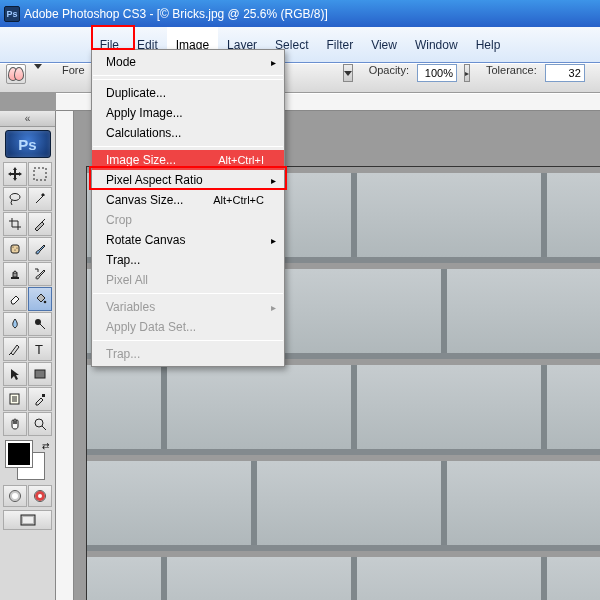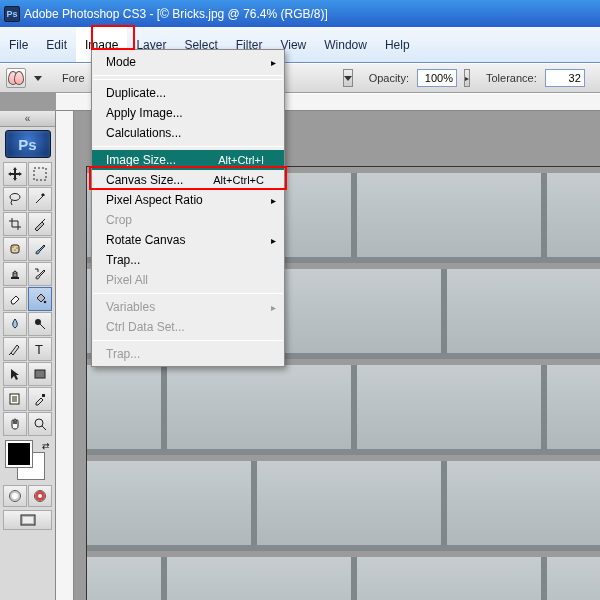--- a/index.html
+++ b/index.html
@@ -1,23 +1,23 @@
 <!DOCTYPE html>
 <html><head>
 <meta charset="utf-8">
 <style>
   * { box-sizing: border-box; margin: 0; padding: 0; font-family: Tahoma, sans-serif; }
   body { width: 600px; height: 600px; overflow: hidden; background: #9b9b9b; font-size: 11px; }
   .titlebar { height: 27px; background: linear-gradient(#3d94e8,#2761c9); color: #fff; display: flex; align-items: center; padding: 0 4px; }
   .titlebar .ps-chip { width:16px; height:16px; background:#1b3a66; border:1px solid #0a1d38; display:flex; align-items:center; justify-content:center; font-size:9px; font-weight:bold; color:#9ec8ff; margin-right:4px; border-radius:2px;}
   .titlebar-title { font-size: 12px; font-weight: normal; }
-  .menubar { height:36px; background: linear-gradient(#f4f8fd,#dbe9fa); display:flex; align-items:stretch; border-bottom:1px solid #6a8fcf; }
+  .menubar { height:36px; background: linear-gradient(#f4f8fd,#dbe9fa); display:flex; align-items:stretch; border-bottom:1px solid #6a8fcf;justify-content:center; }
   .menu-item { padding:0 9px; display:flex; align-items:center; font-size:12px; color:#15294b; }
   .menu-item.active { background:#fff; color:#000; }
-  .optbar { height:30px; background: linear-gradient(#f2f2f2,#d9d9d9); border-top:1px solid #fff; border-bottom:1px solid #9a9a9a; display:flex; align-items:center; padding:0 6px; gap:8px; font-size:11px; color:#333; }
+  .optbar { height:30px; background: linear-gradient(#f2f2f2,#d9d9d9); border-top:1px solid #fff; border-bottom:1px solid #9a9a9a; display:flex; padding:0 6px; gap:8px; font-size:11px; color:#333; }
   .optbar .icon-slot { width:20px; height:20px; border:1px solid #999; background:linear-gradient(#fff,#dcdcdc); display:flex; align-items:center; justify-content:center; border-radius:2px; }
   .optbar .sep { width:1px; height:22px; background:linear-gradient(#aaa,#777); margin:0 2px;}
   .optbar input[type=text]{ width:40px; height:18px; border:1px solid #7c9dc9; font-size:11px; text-align:right; padding-right:3px; background:#fff;}
   .optbar .arrow-btn{ width:12px;height:18px;border:1px solid #888;background:linear-gradient(#eee,#ccc);margin-left:-1px;display:flex;align-items:center;justify-content:center;font-size:8px;}
   .optbar .cb{ width:12px;height:12px;border:1px solid #6b91c5;background:#fff;display:inline-flex;align-items:center;justify-content:center;font-size:9px;color:#2b5fa1;}
   .ruler-h { height:18px; background:#f5f5f5; border-top:1px solid #fff; border-bottom:1px solid #888; position:relative; margin-left:56px;}
   .workspace { display:flex; height:calc(600px - 27px - 22px - 30px - 18px); position:relative;}
   .toolbox-wrap { width:56px; background:#d9d9d9; border-right:1px solid #888; display:flex; flex-direction:column; align-items:center; padding:0; }
   .tb-expand { width:100%; height:16px; background:linear-gradient(#e9e9e9,#c7c7c7); border-bottom:1px solid #999; display:flex; align-items:center; justify-content:center; font-size:9px; }
   .tb-expand .chev{font-size:10px;color:#444;}
@@ -35,37 +35,37 @@
   .canvas-area{ flex:1; background:#9b9b9b; position:relative;}
   .ruler-v{position:absolute;left:0;top:0;width:18px;height:100%;background:#f5f5f5;border-right:1px solid #888;}
   .doc-outline{position:absolute;left:30px;top:55px;width:600px;height:600px;border:1px solid #333;overflow:hidden;}
   .bricks{position:absolute;left:0;top:0;right:0;bottom:0;}
   .brick-row{position:absolute;left:0;right:0;height:96px;border-top:6px solid #838a8e;}
   .brick{position:absolute;top:6px;bottom:0;background:linear-gradient(#c6cccf,#b0b8bb);border-right:6px solid #7f878b;}
   .dropdown{ position:absolute; top:49px; left:91px; width:194px; background:#eeeeee; border:1px solid #8a8a8a; box-shadow:2px 3px 6px rgba(0,0,0,.35); z-index:100; padding:2px 0;}
   .dd-row{ height:20px; display:flex; align-items:center; padding:0 20px 0 14px; font-size:12px; color:#000; position:relative; cursor:default;}
   .dd-row.sub::after{content:"▸"; position:absolute; right:8px; font-size:10px;}
   .dd-row.disabled{ color:#9a9a9a;}
-  .dd-row.highlight{ background:#0f766e; color:#fff;}
+  .dd-row.highlight{ background:#ef4444; color:#fff;}
   .dd-shortcut{ margin-left:auto; font-size:11px;}
   .dd-sep{ height:1px; background:#b8b8b8; margin:3px 1px; border-top:1px solid #fff;}
   .red-box-menu{position:absolute;top:25px;left:91px;width:44px;height:25px;border:2px solid #f00;z-index:200;pointer-events:none;}
   .red-box-item{position:absolute;border:2px solid #f00;z-index:200;pointer-events:none;}
   .bud-icon{width:18px;height:14px;position:relative;}
   .bud-icon::before{content:"";position:absolute;width:8px;height:12px;border:1px solid #555;border-radius:50%/60% 60% 40% 40%;left:1px;background:linear-gradient(#fdd,#faa);}
   .bud-icon::after{content:"";position:absolute;width:8px;height:12px;border:1px solid #555;border-radius:50%/60% 60% 40% 40%;left:7px;background:linear-gradient(#fdd,#faa);}
   .tri-down{width:0;height:0;border-left:4px solid transparent;border-right:4px solid transparent;border-top:5px solid #333;}
   svg{display:block;}
 </style>
 </head>
 <body>
 
 <div class="titlebar">
   <div class="ps-chip">Ps</div>
-  <div class="titlebar-title">Adobe Photoshop CS3 - [© Bricks.jpg @ 76.4% (RGB/8)]</div>
+  <div class="titlebar-title">Adobe Photoshop CS3 - [© Bricks.jpg @ 25.6% (RGB/8)]</div>
 </div>
 
 <div class="menubar">
   <div class="menu-item">File</div>
   <div class="menu-item">Edit</div>
   <div class="menu-item active">Image</div>
   <div class="menu-item">Layer</div>
   <div class="menu-item">Select</div>
   <div class="menu-item">Filter</div>
   <div class="menu-item">View</div>
@@ -306,44 +306,44 @@
       <span>Apply Image...</span>
     </div>
   <div class="dd-row">
       <span>Calculations...</span>
     </div>
   <div class="dd-sep"></div>
   <div class="dd-row highlight">
       <span>Image Size...</span>
       <span class="dd-shortcut">Alt+Ctrl+I</span>
     </div>
+  <div class="dd-row sub">
+      <span>Pixel Aspect Ratio</span>
+    </div>
   <div class="dd-row">
       <span>Canvas Size...</span>
       <span class="dd-shortcut">Alt+Ctrl+C</span>
     </div>
-  <div class="dd-row sub">
-      <span>Pixel Aspect Ratio</span>
-    </div>
   <div class="dd-row disabled">
       <span>Crop</span>
     </div>
   <div class="dd-row sub">
       <span>Rotate Canvas</span>
     </div>
   <div class="dd-row">
       <span>Trap...</span>
     </div>
   <div class="dd-row disabled">
       <span>Pixel All</span>
     </div>
   <div class="dd-sep"></div>
   <div class="dd-row sub disabled">
       <span>Variables</span>
     </div>
   <div class="dd-row disabled">
-      <span>Ctrl Data Set...</span>
+      <span>Apply Data Set...</span>
     </div>
   <div class="dd-sep"></div>
   <div class="dd-row disabled">
       <span>Trap...</span>
     </div>
 </div>
 <div class="red-box-item" style="top:166px;left:89px;width:198px;height:24px;"></div>
 
 </body></html>

